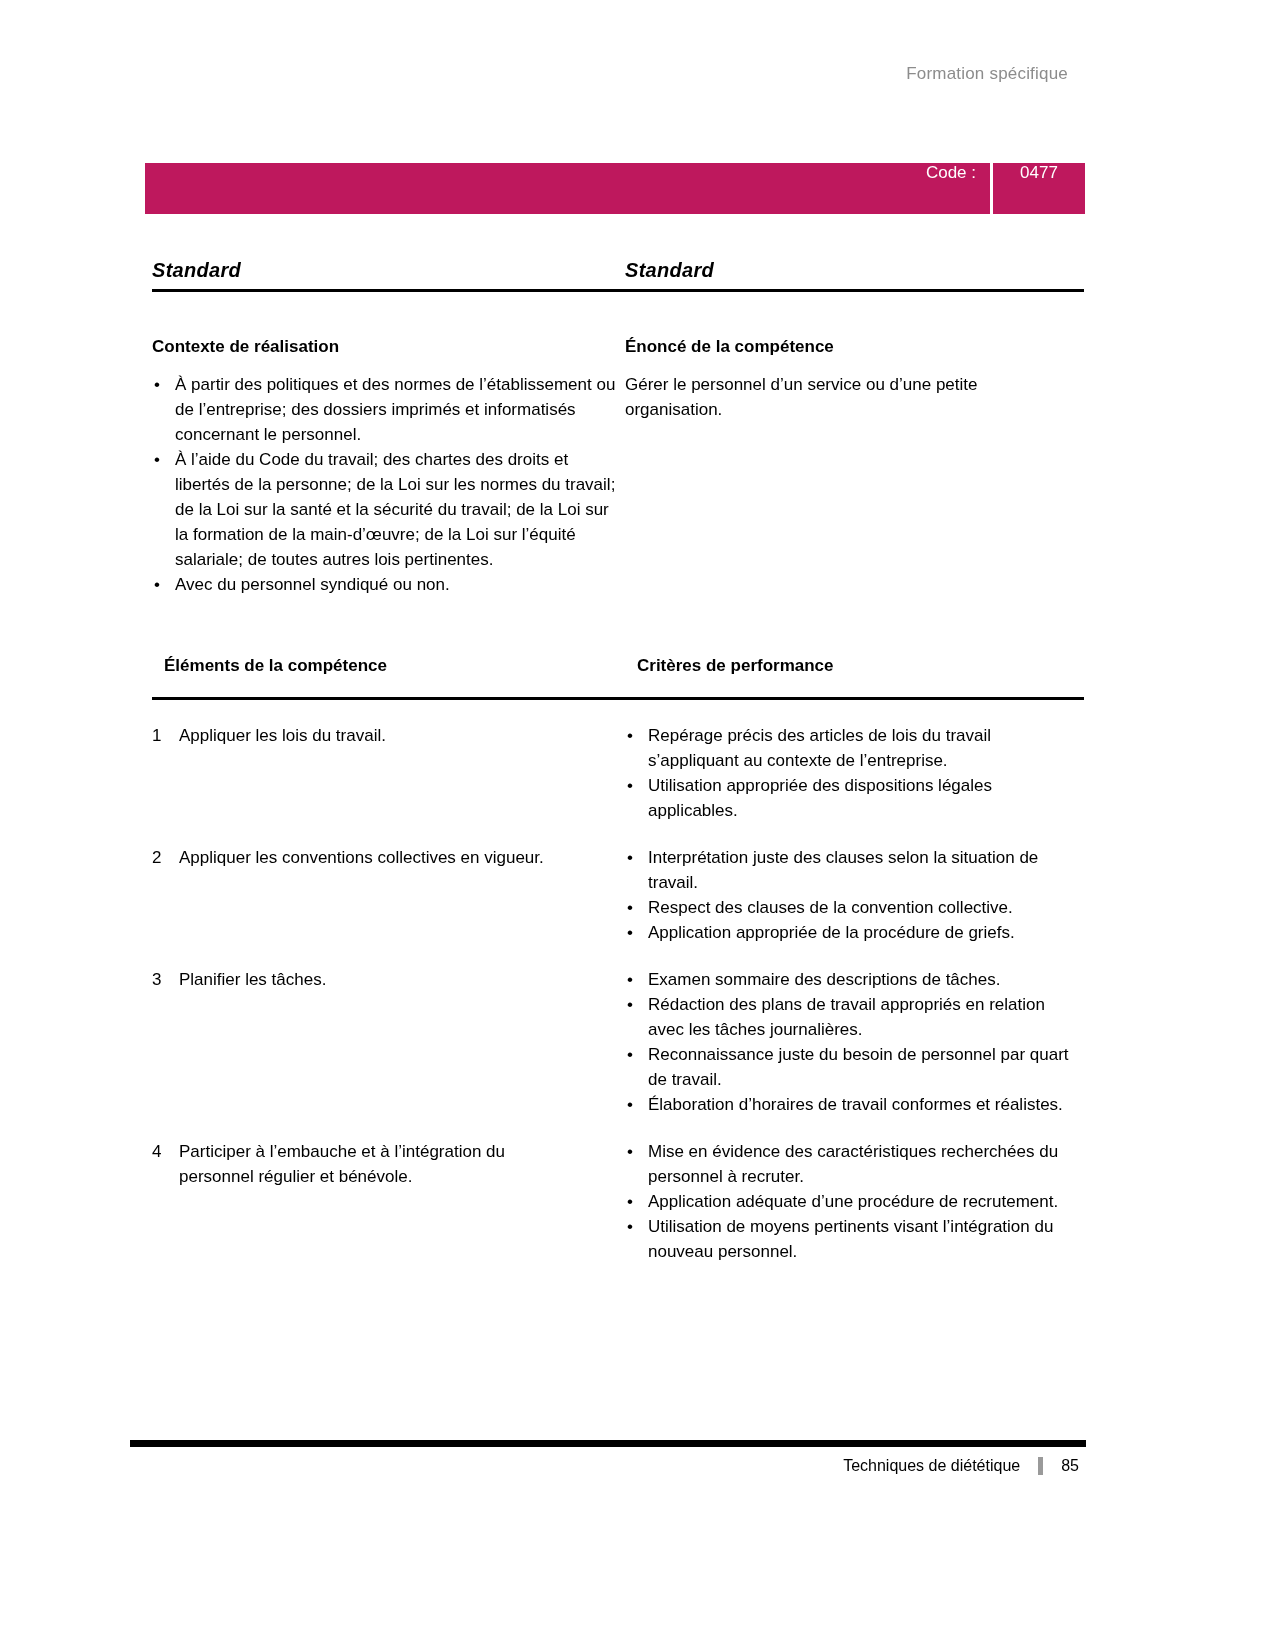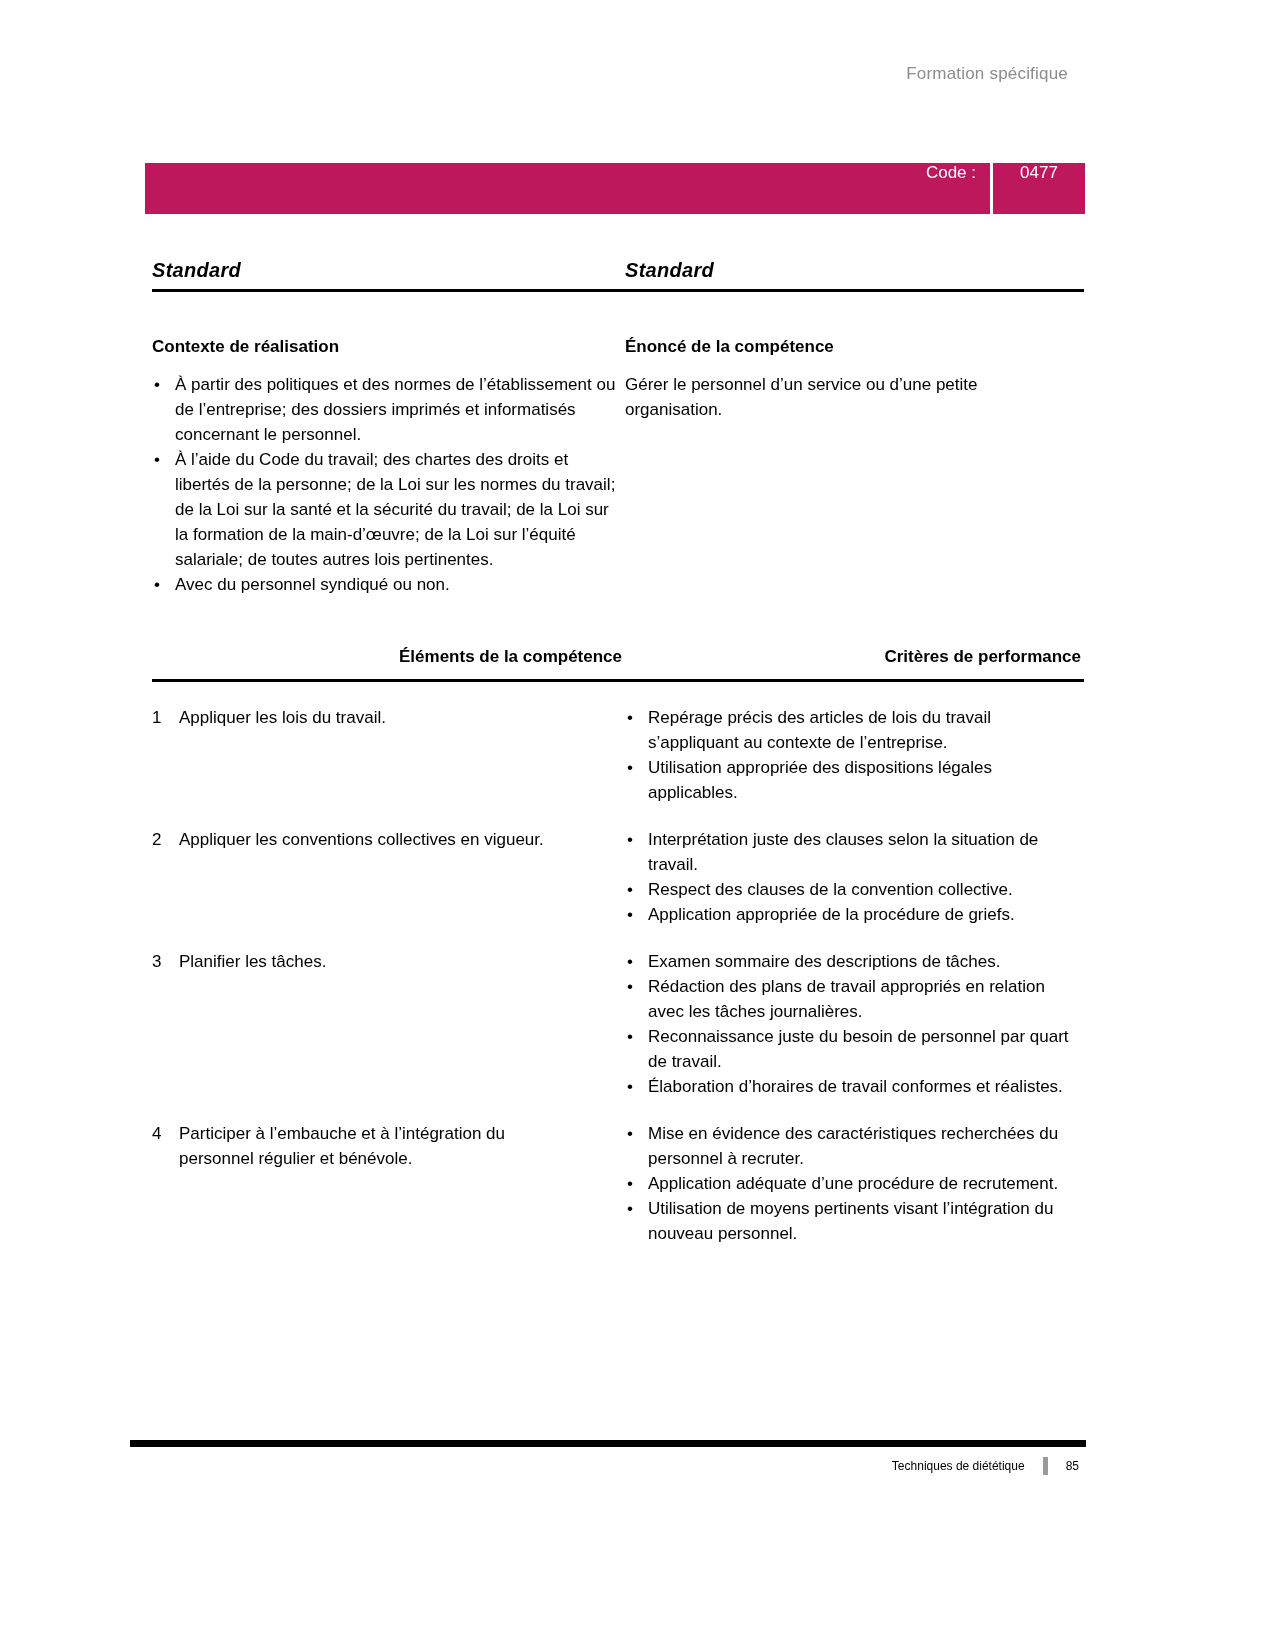--- a/index.html
+++ b/index.html
@@ -97,22 +97,21 @@
     position: absolute;
     left: 2px;
     top: 0;
   }
   .section2-head {
     margin-top: 44px;
     border-bottom: 3px solid #000000;
     padding-bottom: 7px;
   }
   .section2-head .cell-heading {
-    margin: 3px;
-    text-align: right;
+    margin: 12px;
   }
   .rows {
     padding-top: 23px;
   }
   .element-row {
     margin-bottom: 22px;
   }
   .element-cell {
     display: flex;
     align-items: flex-start;
@@ -133,21 +132,21 @@
     height: 7px;
     background: #000000;
   }
   .footer {
     position: absolute;
     top: 1457px;
     right: 196px;
     display: flex;
     align-items: center;
     gap: 18px;
-    font-size: 12px;
+    font-size: 16px;
     line-height: 18px;
   }
   .footer-divider {
     width: 5px;
     height: 18px;
     background: #9a9a9a;
     flex: none;
   }
 </style>
 </head>

